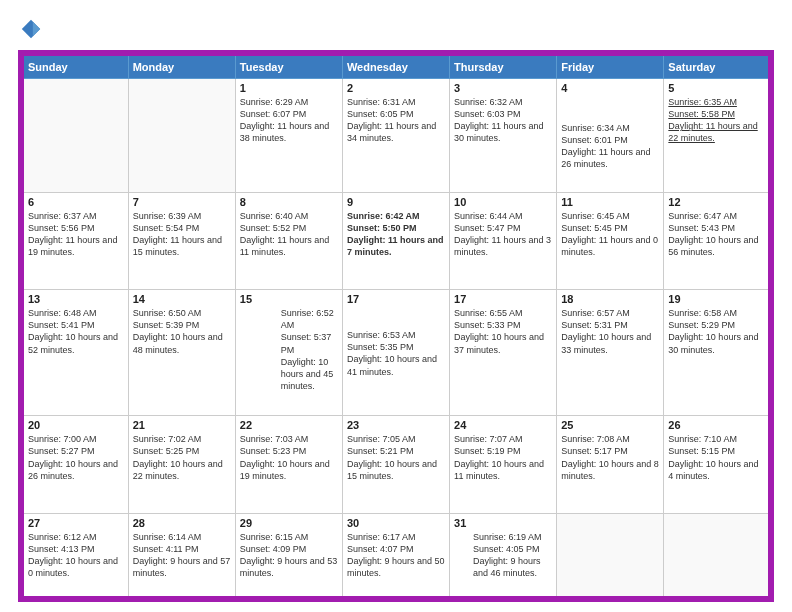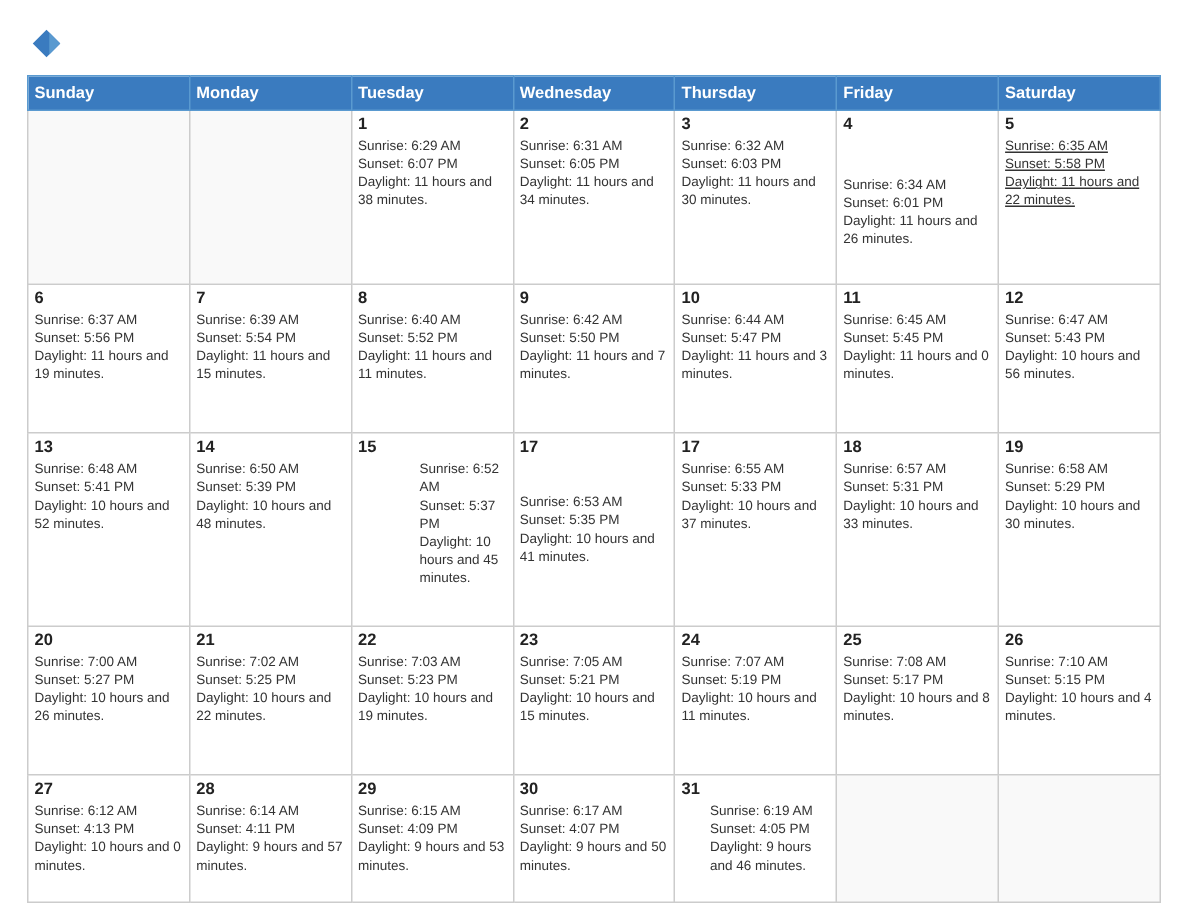--- a/index.html
+++ b/index.html
@@ -54,21 +54,21 @@
       font-size: 32px;
       font-weight: bold;
       color: #222;
     }
     .location {
       font-size: 15px;
       color: #444;
     }
     .calendar {
       flex: 1;
-      border: 1px solid #a21caf;
+      border: 6px solid #a21caf;
       border-collapse: collapse;
       width: 100%;
       table-layout: fixed;
     }
     .calendar th {
       background-color: #3a7bbf;
       color: #fff;
       font-size: 11px;
       font-weight: bold;
       padding: 5px 4px;
@@ -187,21 +187,21 @@
 Daylight: 11 hours and 15 minutes.</div>
           </td>
           <td>
             <span class="day-num">8</span>
             <div class="day-info" style="white-space: pre-line;">Sunrise: 6:40 AM
 Sunset: 5:52 PM
 Daylight: 11 hours and 11 minutes.</div>
           </td>
           <td>
             <span class="day-num">9</span>
-            <div class="day-info" style="white-space: pre-line;">Sunrise: 6:42 AM
+            <div class="day-info" style="white-space: pre-line; font-weight: bold;">Sunrise: 6:42 AM
 Sunset: 5:50 PM
 Daylight: 11 hours and 7 minutes.</div>
           </td>
           <td>
             <span class="day-num">10</span>
             <div class="day-info" style="white-space: pre-line;">Sunrise: 6:44 AM
 Sunset: 5:47 PM
 Daylight: 11 hours and 3 minutes.</div>
           </td>
           <td>

